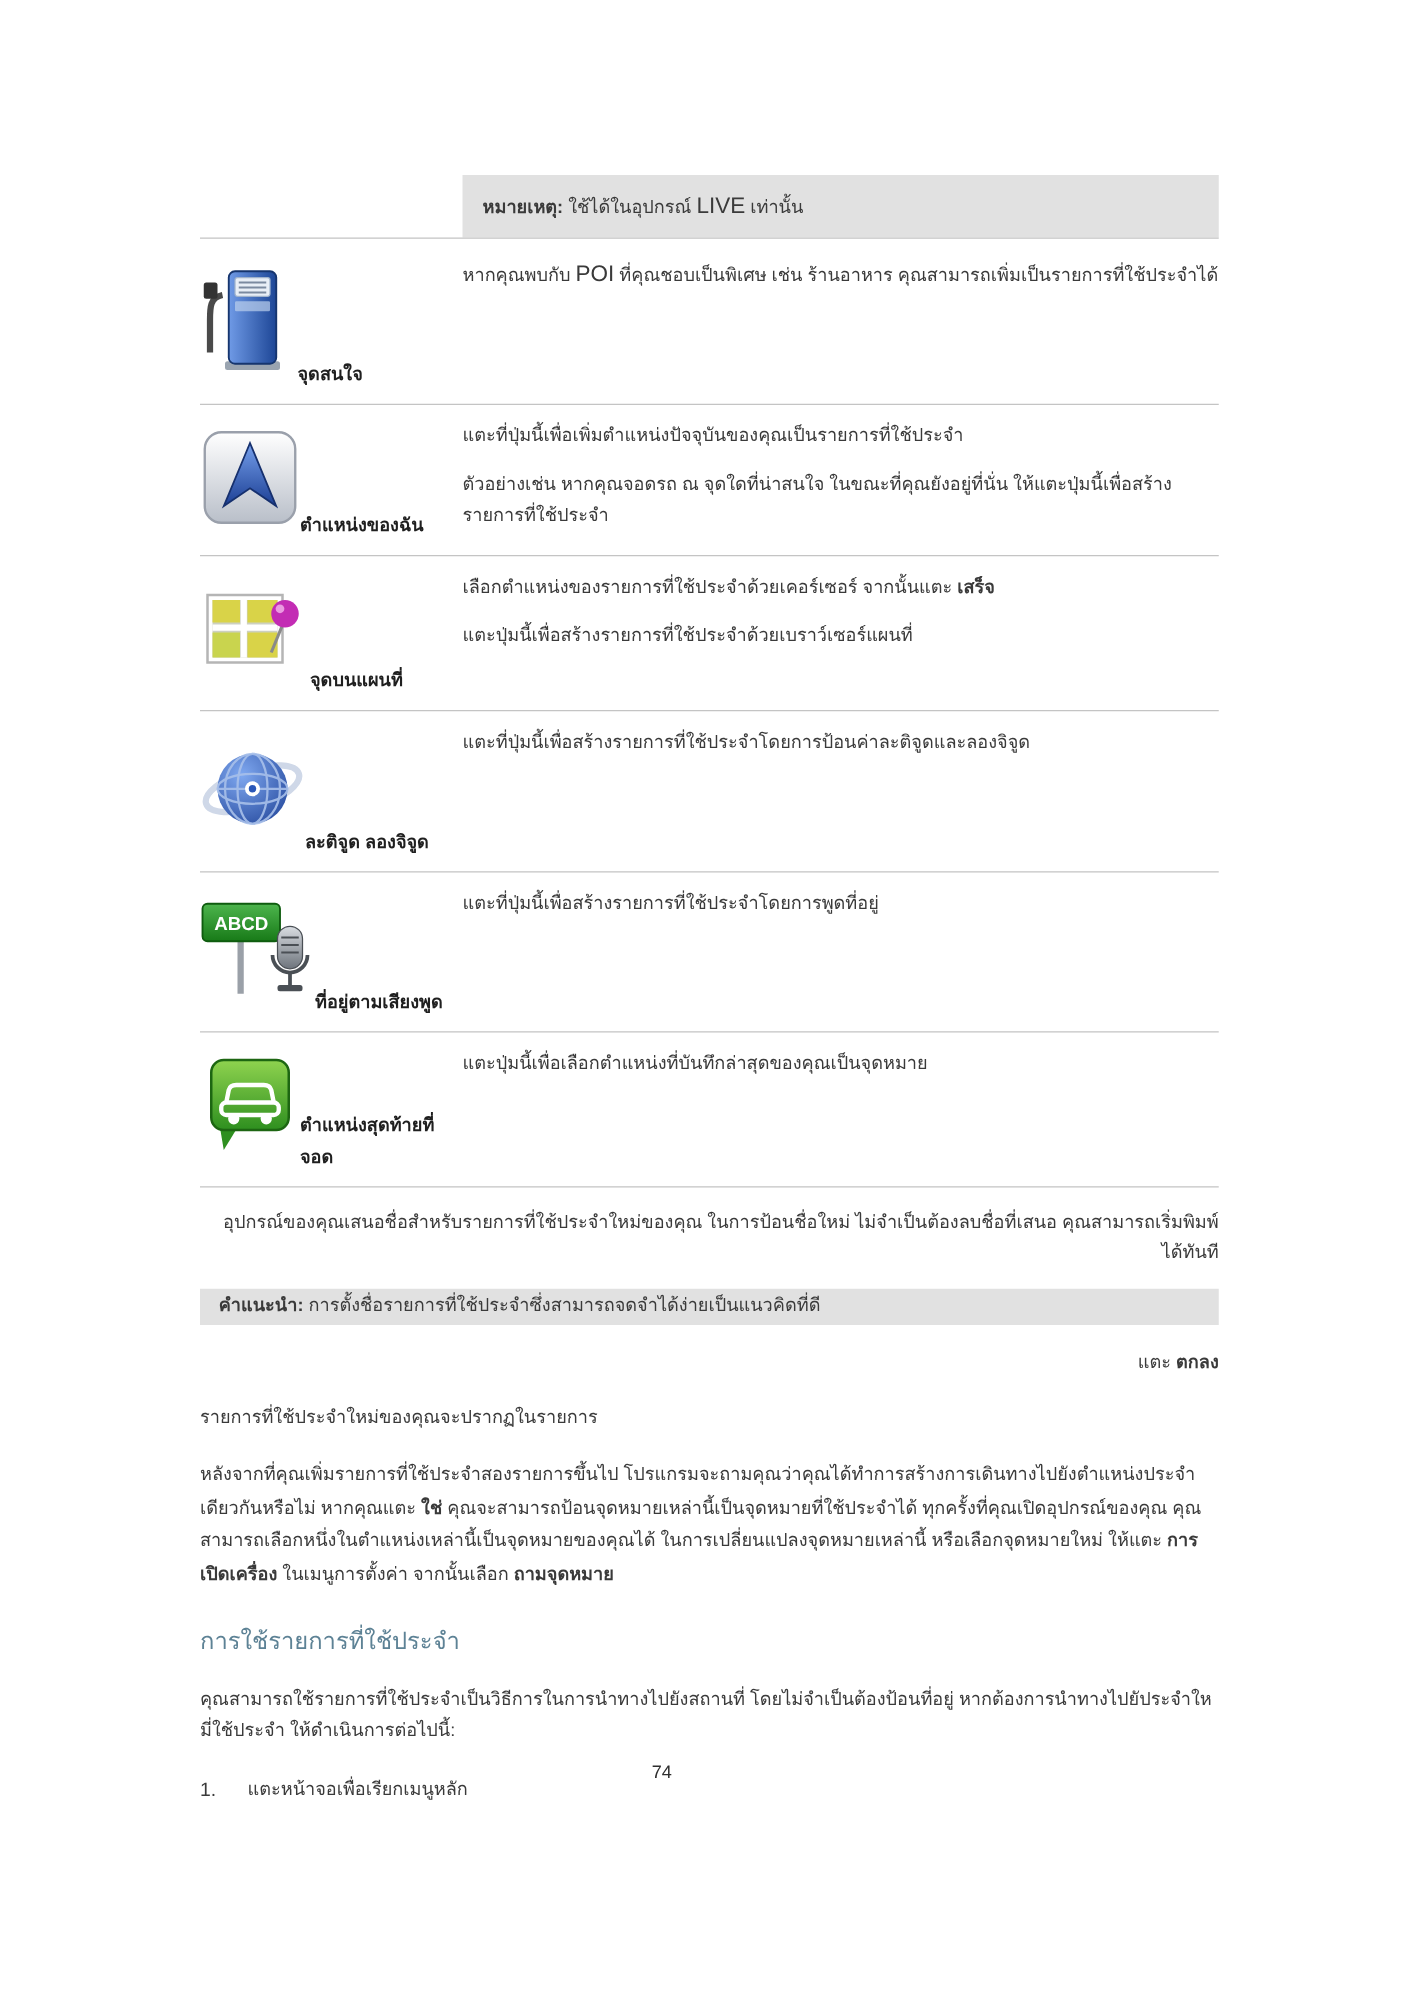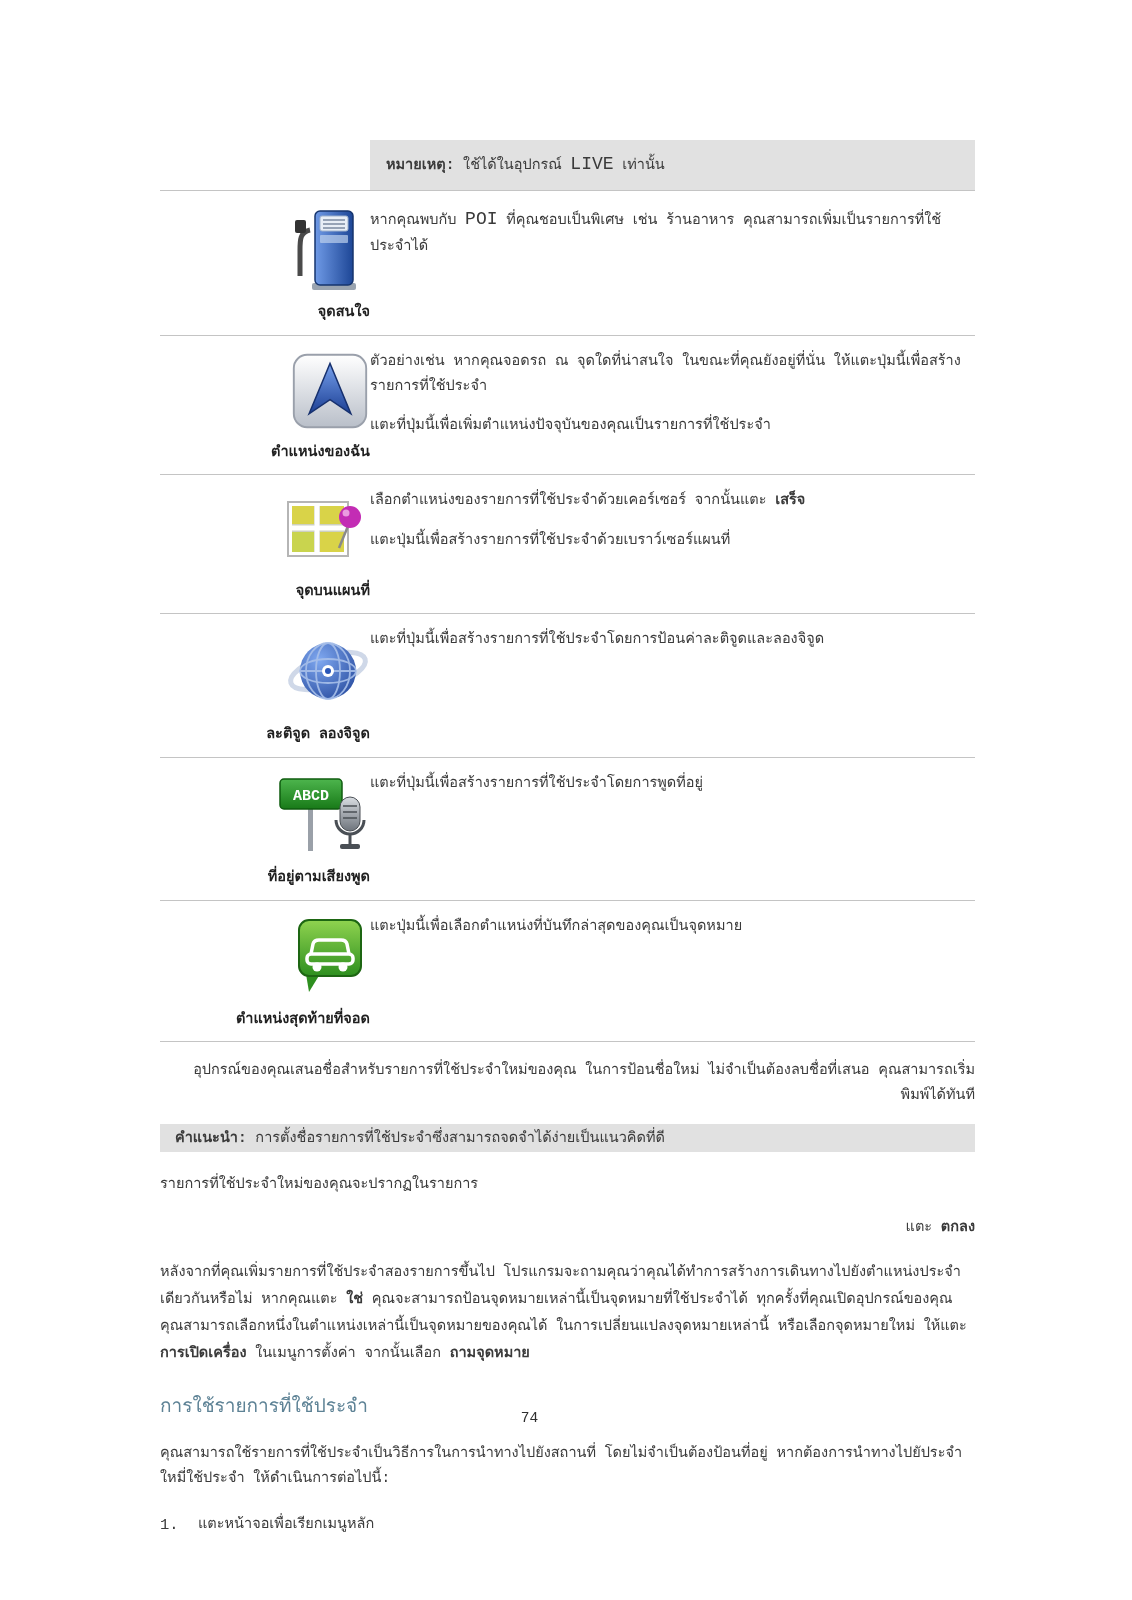--- a/index.html
+++ b/index.html
@@ -1,37 +1,37 @@
 <!DOCTYPE html>
 <html style="--box_bg: #e1e1e1; --rule: #c4c4c4; --heading: #5d8295;"><head>
 <meta charset="utf-8">
 <style>
   * { margin:0; padding:0; box-sizing:border-box; }
   html,body { background:#ffffff; }
   .page {
     width:1024px; height:1600px; position:relative; overflow:hidden;
     background:#fff; color:#3a3a3a;
-    font-family:Liberation Mono, monospace;
+    font-family:Liberation Sans, sans-serif;
     font-size:14.5px; line-height:1.7;
   }
   .content { position:absolute; left:160px; top:0; width:815px; }
 
   .note-box {
     margin:140px 0 0 210px;
     background:var(--box_bg,#e1e1e1);
     padding:9px 16px 10px;
   }
 
   .fav-table { border-top:1px solid var(--rule,#c4c4c4); }
   .t-row { display:flex; border-bottom:1px solid var(--rule,#c4c4c4); }
   .r0{min-height:133px}.r1{min-height:121px}.r2{min-height:124px}
   .r3{min-height:129px}.r4{min-height:128px}.r5{min-height:124px}
   .label-col {
-    flex:0 0 210px; width:210px; display:flex; flex-direction:column;
-    align-items:flex-end; padding:15px 0 10px;
+    flex:0 0 210px; width:210px; display:flex; flex-direction:row;
+    align-items:center; padding:15px 0 10px;
   }
   .icon-wrap { flex:0 0 auto; display:block; }
   .row-label { margin-top:auto; font-weight:bold; color:#1f1f1f; }
   .text-col { flex:1; padding:13px 0 2px 0; }
   .text-col p { margin:0 0 15px; }
 
   .b { font-weight:bold; }
   .big { font-size:18px; }
 
   .body-p { margin-top:16px; }
@@ -115,22 +115,22 @@
                     <stop offset="1" stop-color="#1c3f94"></stop>
                 </linearGradient>
               </defs>
               <rect x="4" y="4" width="76" height="76" rx="14" fill="url(#g-sq)" stroke="#9aa0ab" stroke-width="2"></rect>
               <path d="M42 13 L64 66 L42 51 L20 66 Z" fill="url(#g-arrow)" stroke="#16306e" stroke-width="1.5"></path>
             </svg>
           </span>
           <span class="row-label">ตำแหน่งของฉัน</span>
         </div>
         <div class="text-col">
+            <p><span>แตะที่ปุ่มนี้เพื่อเพิ่มตำแหน่งปัจจุบันของคุณเป็นรายการที่ใช้ประจำ</span></p>
             <p><span>ตัวอย่างเช่น หากคุณจอดรถ ณ จุดใดที่น่าสนใจ ในขณะที่คุณยังอยู่ที่นั่น ให้แตะปุ่มนี้เพื่อสร้างรายการที่ใช้ประจำ</span></p>
-            <p><span>แตะที่ปุ่มนี้เพื่อเพิ่มตำแหน่งปัจจุบันของคุณเป็นรายการที่ใช้ประจำ</span></p>
           </div>
       </div>
 
       <div class="t-row r2">
         <div class="label-col">
           <span class="icon-wrap">
             <svg width="88" height="80" viewBox="0 0 88 80">
               <rect x="6" y="12" width="60" height="54" fill="#ffffff" stroke="#b5b5b5" stroke-width="2"></rect>
               <rect x="10" y="16" width="52" height="46" fill="#cdd0c0"></rect>
               <rect x="10" y="16" width="22" height="18" fill="#d9d348"></rect>
@@ -242,23 +242,23 @@
             <p><span>แตะปุ่มนี้เพื่อเลือกตำแหน่งที่บันทึกล่าสุดของคุณเป็นจุดหมาย</span></p>
           </div>
       </div>
 
     </div>
 
     <p class="body-p indent"><span>อุปกรณ์ของคุณเสนอชื่อสำหรับรายการที่ใช้ประจำใหม่ของคุณ ในการป้อนชื่อใหม่ ไม่จำเป็นต้องลบชื่อที่เสนอ คุณสามารถเริ่มพิมพ์ได้ทันที</span></p>
 
     <div class="tip-box"><span class="b">คำแนะนำ: </span><span>การตั้งชื่อรายการที่ใช้ประจำซึ่งสามารถจดจำได้ง่ายเป็นแนวคิดที่ดี</span></div>
 
+    <p class="body-p indent mt18"><span>แตะ </span><span class="b">ตกลง</span></p>
+
     <p class="body-p mt20"><span>รายการที่ใช้ประจำใหม่ของคุณจะปรากฏในรายการ</span></p>
-
-    <p class="body-p indent mt18"><span>แตะ </span><span class="b">ตกลง</span></p>
 
     <p class="body-p mt20 wide-lines"><span>หลังจากที่คุณเพิ่มรายการที่ใช้ประจำสองรายการขึ้นไป โปรแกรมจะถามคุณว่าคุณได้ทำการสร้างการเดินทางไปยังตำแหน่งประจำเดียวกันหรือไม่ หากคุณแตะ </span><span class="b">ใช่</span><span> คุณจะสามารถป้อนจุดหมายเหล่านี้เป็นจุดหมายที่ใช้ประจำได้ ทุกครั้งที่คุณเปิดอุปกรณ์ของคุณ คุณสามารถเลือกหนึ่งในตำแหน่งเหล่านี้เป็นจุดหมายของคุณได้ ในการเปลี่ยนแปลงจุดหมายเหล่านี้ หรือเลือกจุดหมายใหม่ ให้แตะ </span><span class="b">การเปิดเครื่อง</span><span> ในเมนูการตั้งค่า จากนั้นเลือก </span><span class="b">ถามจุดหมาย</span></p>
 
     <h2 class="section-heading">การใช้รายการที่ใช้ประจำ</h2>
 
     <p class="body-p mt18"><span>คุณสามารถใช้รายการที่ใช้ประจำเป็นวิธีการในการนำทางไปยังสถานที่ โดยไม่จำเป็นต้องป้อนที่อยู่ หากต้องการนำทางไปยัประจำใหมี่ใช้ประจำ ให้ดำเนินการต่อไปนี้:</span></p>
 
     <div class="olist-item">
       <span class="olist-num">1.</span>
       <span class="olist-text">แตะหน้าจอเพื่อเรียกเมนูหลัก</span>

